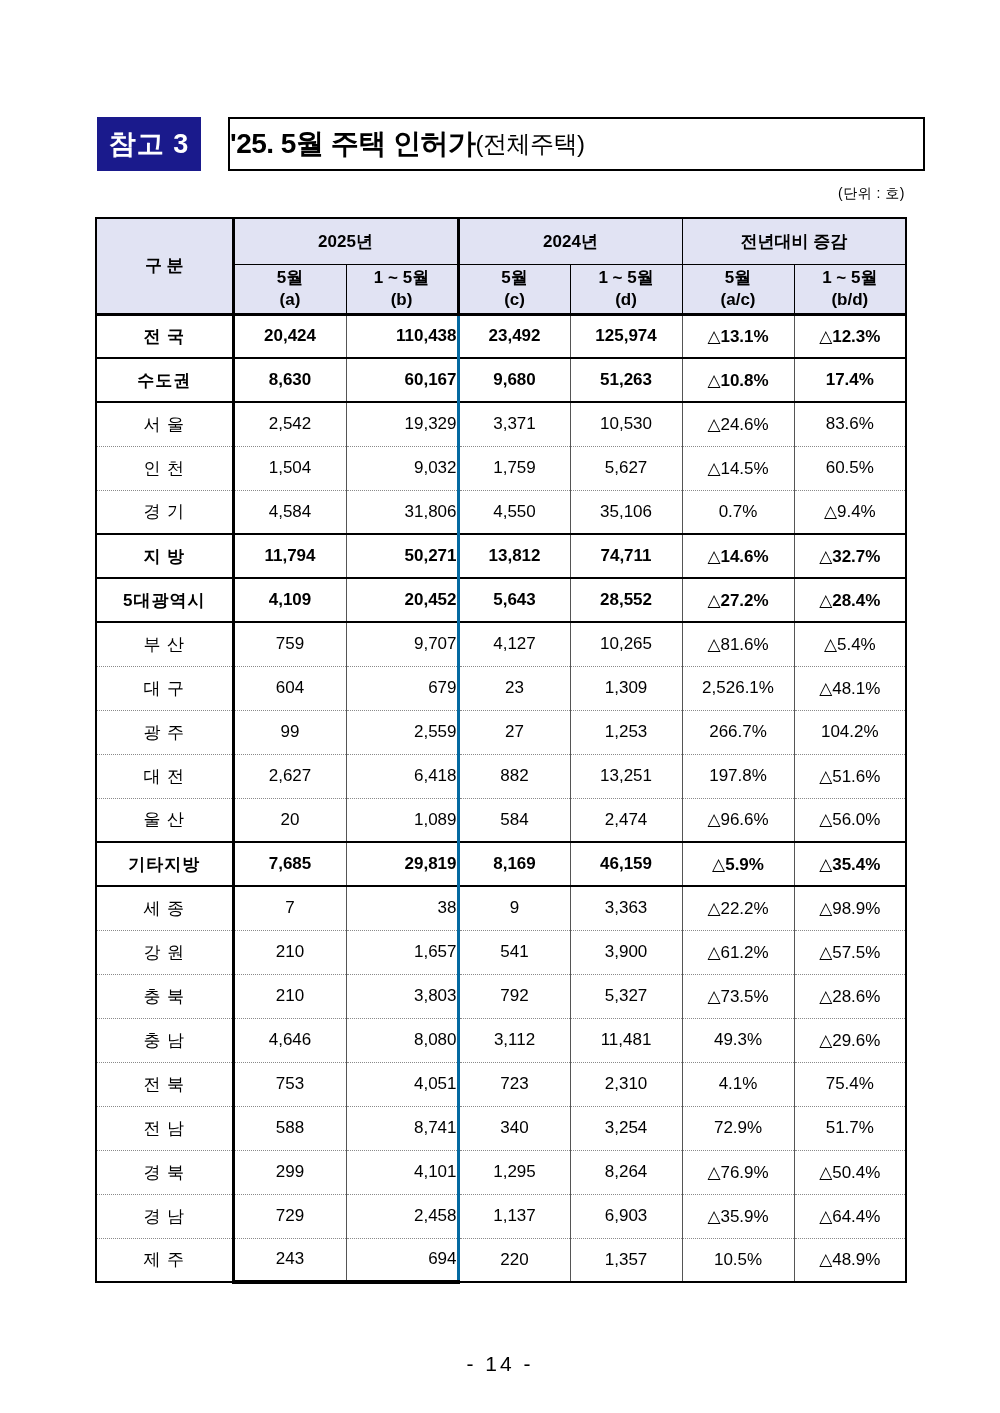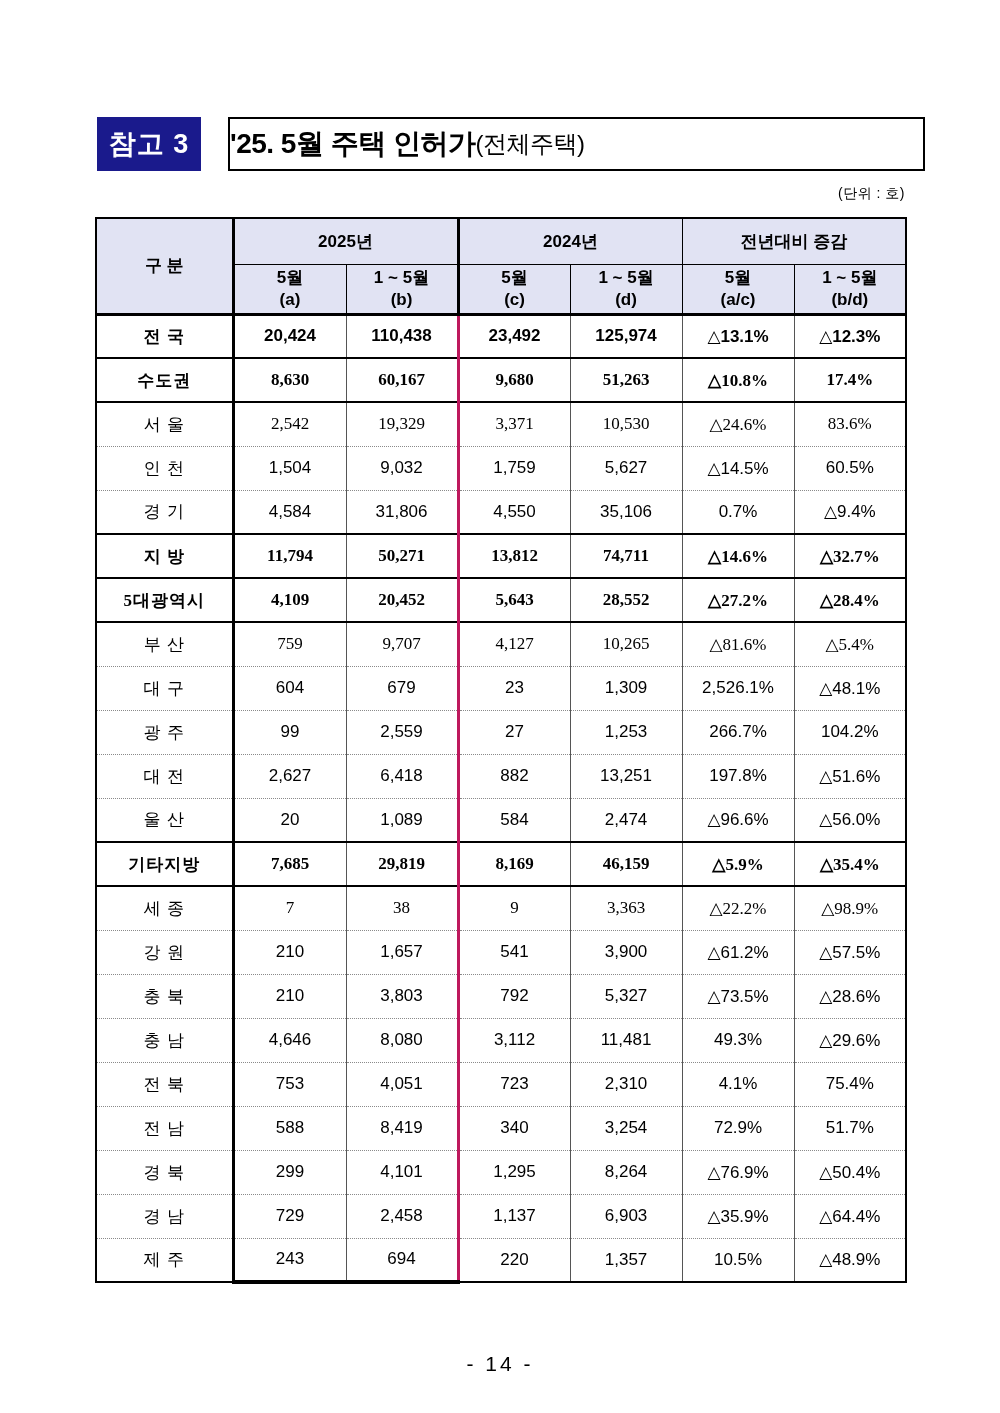--- a/index.html
+++ b/index.html
@@ -50,24 +50,24 @@
   thead tr.sub-row th { border-bottom:3px solid #000; }
   th.g2025 { border-left:3px solid #000; border-right:3px solid #000; }
   th.sub-col-0 { border-left:3px solid #000; }
   th.sub-col-1 { border-right:3px solid #000; }
   tbody td {
     font-size:17px; height:44px; background:#fff;
     border-left:1px solid #555; border-right:1px solid #555;
   }
   tbody td.row-label { letter-spacing:1px; }
   tbody tr.bold-row td { font-weight:bold; }
-  tbody tr.top-solid  td { border-top:2px solid #000;font-family:Liberation Serif, serif; }
+  tbody tr.top-solid  td { border-top:2px solid #000; }
   tbody tr.top-dotted td { border-top:1px dotted #8a8a8a; }
   tbody td.col-0 { border-left:3px solid #000; }
-  tbody td.col-1 { border-right:3px solid #be185d; }
+  tbody td.col-1 { border-right:3px solid #0369a1;text-align:right; }
   tbody tr:last-child td { border-bottom:2px solid #000; }
   tbody tr:last-child td.col-0,
   tbody tr:last-child td.col-1 { border-bottom:4px solid #000; }
   
   .page-footer {
     position:absolute; top:1352px; left:0; width:1000px;
     text-align:center; font-size:21px; letter-spacing:3px;
   }
 </style>
 </head>
@@ -286,21 +286,21 @@
         <td class="col-0">753</td>
         <td class="col-1">4,051</td>
         <td class="col-2">723</td>
         <td class="col-3">2,310</td>
         <td class="col-4">4.1%</td>
         <td class="col-5">75.4%</td>
       </tr>
       <tr class="top-dotted">
         <td class="row-label">전 남</td>
         <td class="col-0">588</td>
-        <td class="col-1">8,419</td>
+        <td class="col-1">8,741</td>
         <td class="col-2">340</td>
         <td class="col-3">3,254</td>
         <td class="col-4">72.9%</td>
         <td class="col-5">51.7%</td>
       </tr>
       <tr class="top-dotted">
         <td class="row-label">경 북</td>
         <td class="col-0">299</td>
         <td class="col-1">4,101</td>
         <td class="col-2">1,295</td>

